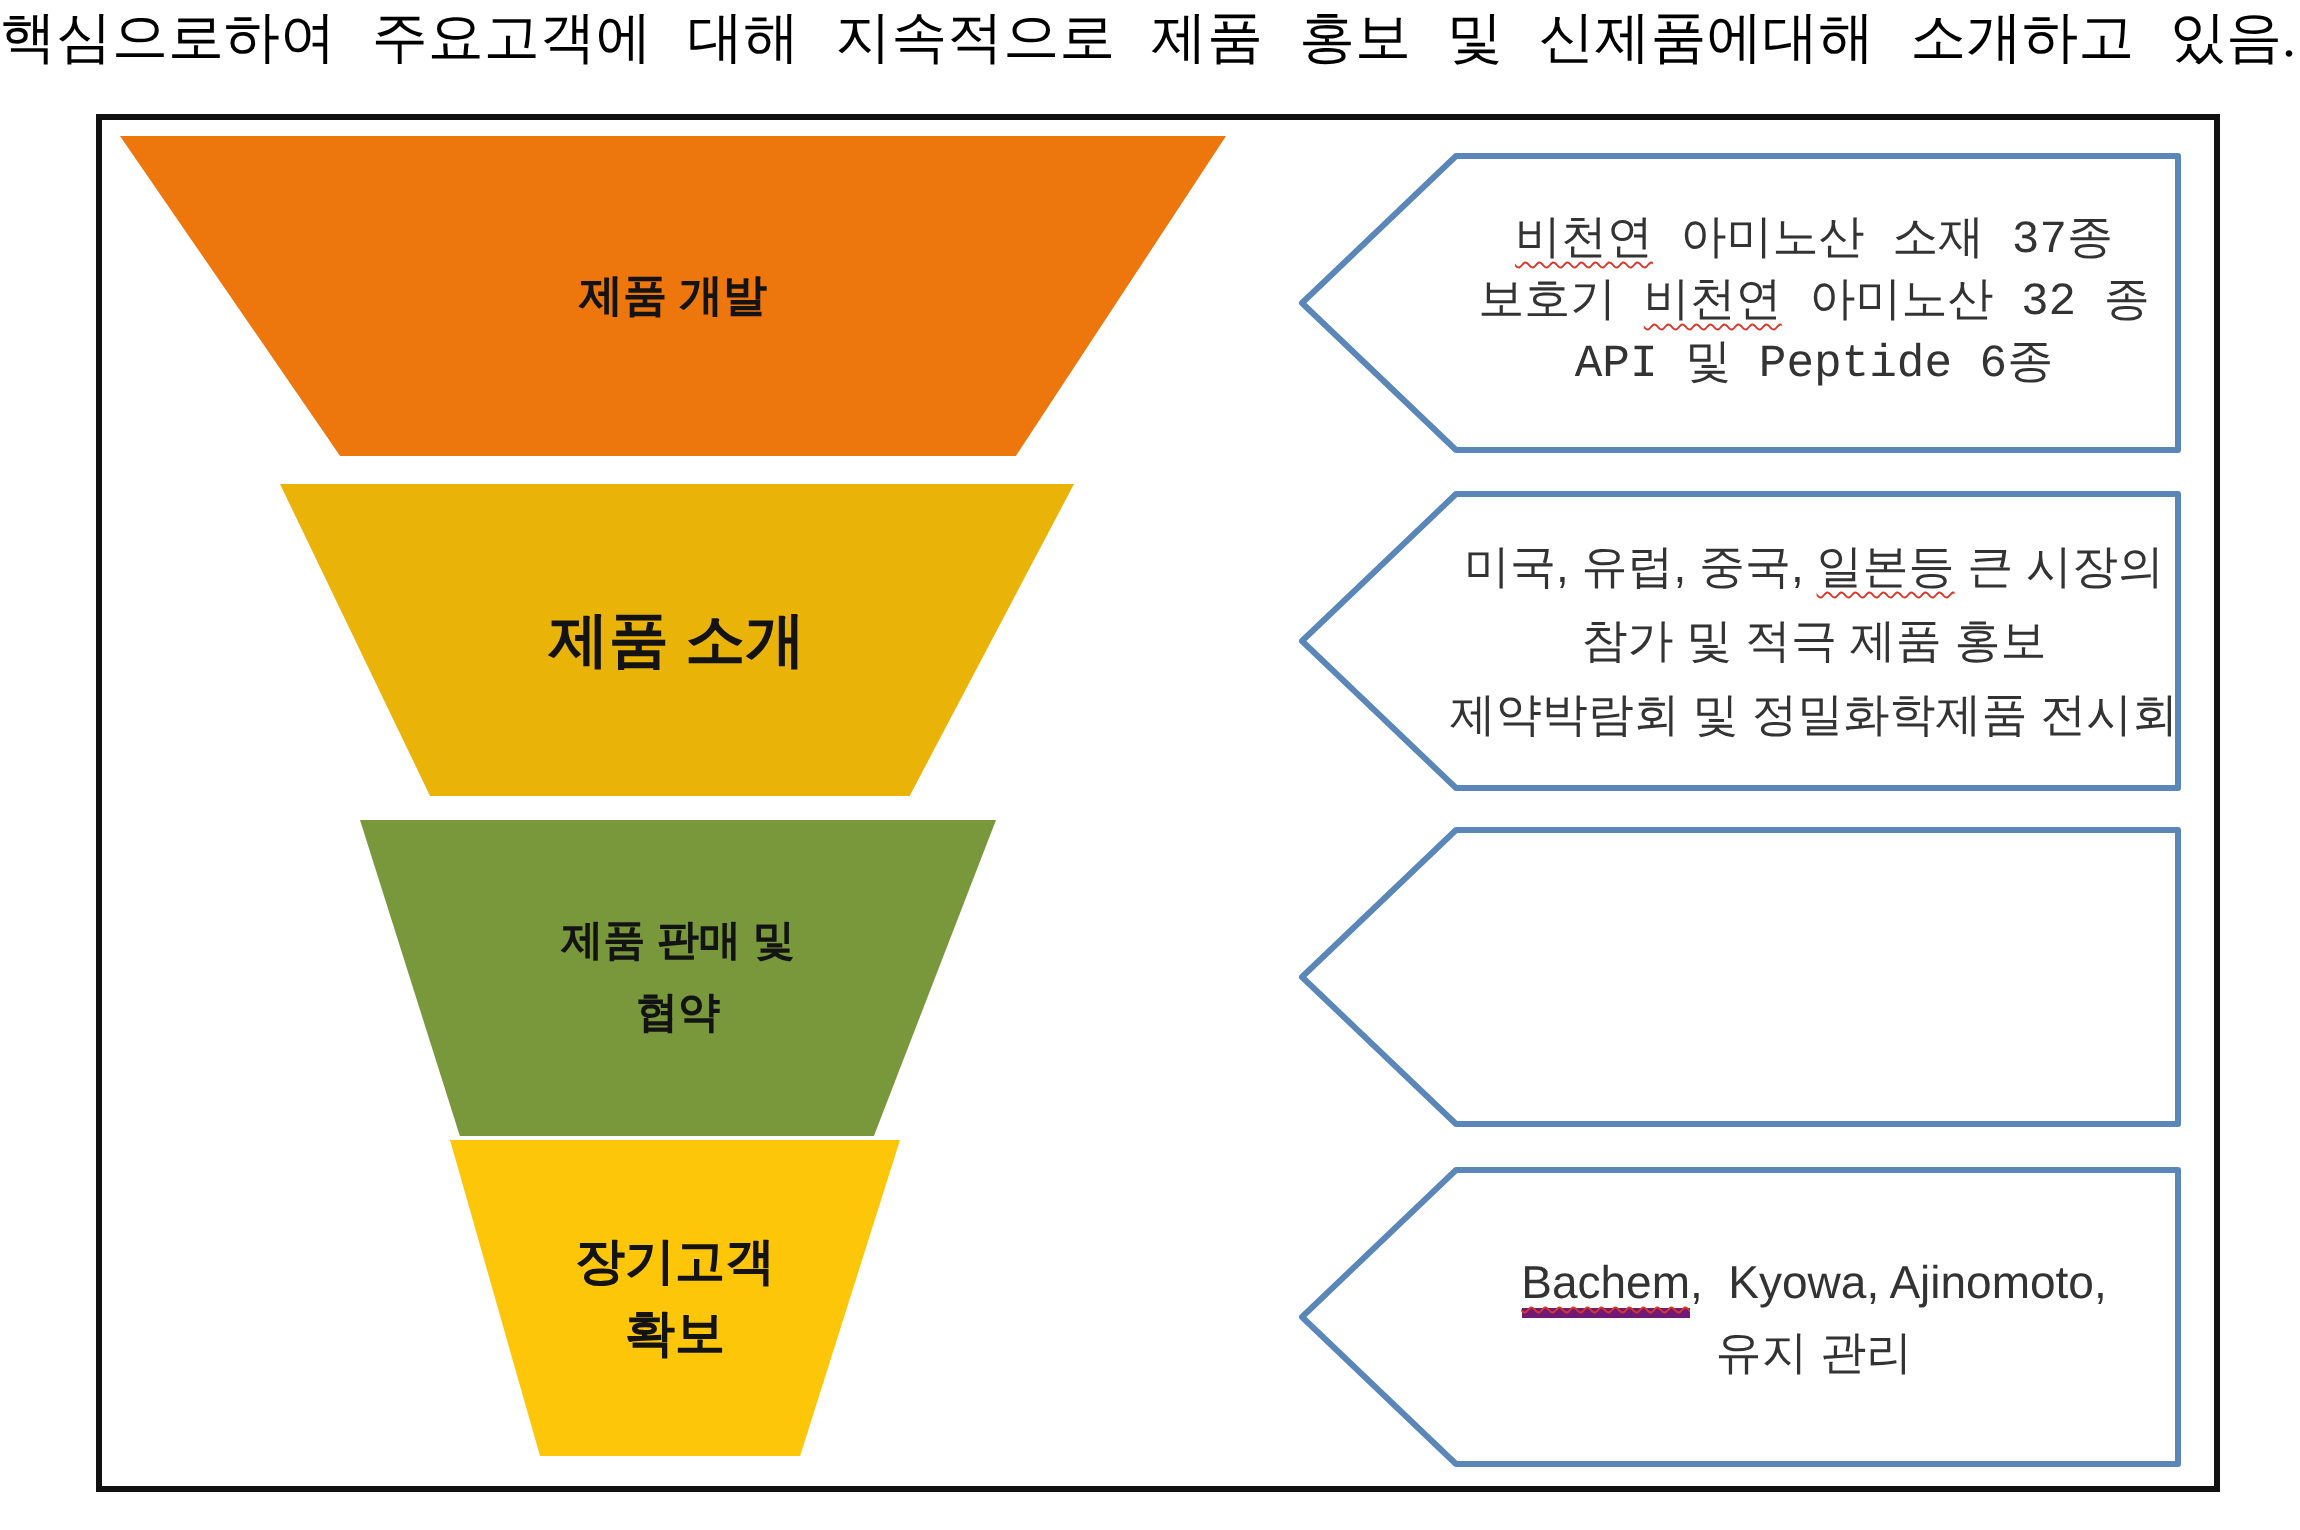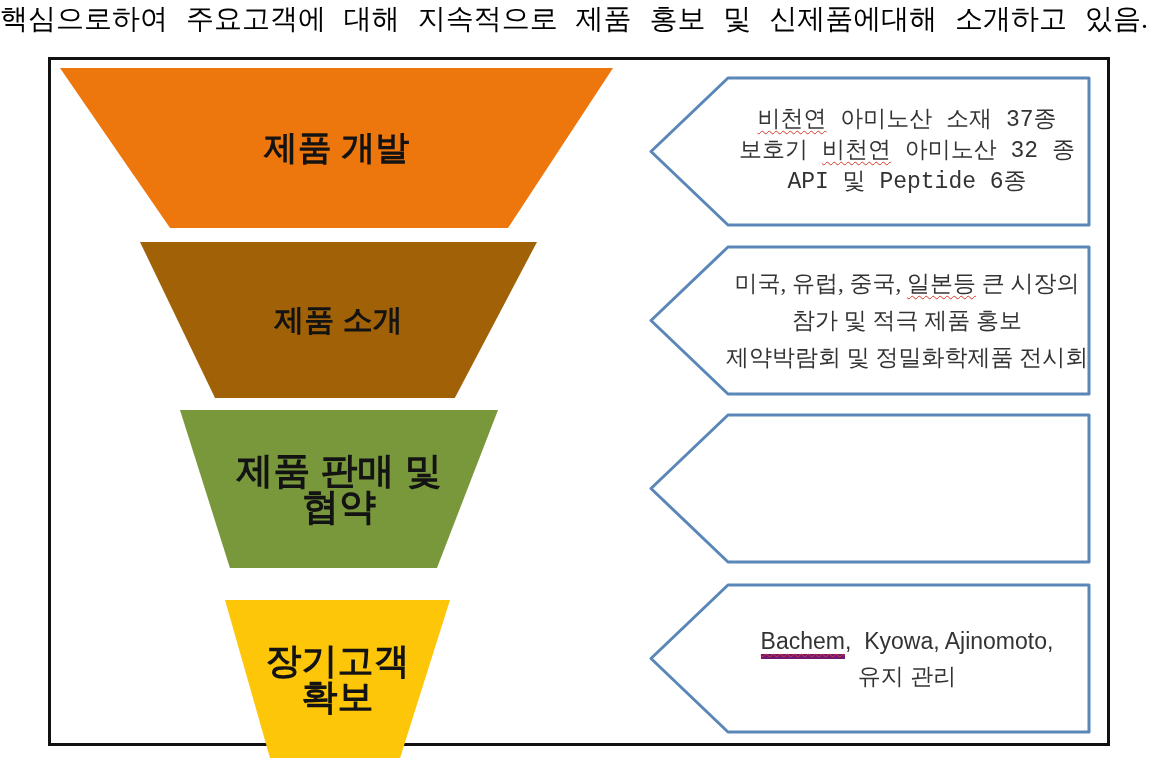--- a/index.html
+++ b/index.html
@@ -15,41 +15,41 @@
     white-space:nowrap;
   }
   .frame{
     position:absolute;left:48px;top:57px;width:1056px;height:683px;
     border:3px solid #111;background:#fff;
   }
   .trapezoid{
     position:absolute;display:flex;align-items:center;justify-content:center;
     text-align:center;font-weight:bold;color:#131313;white-space:pre-line;
   }
-  .trap-1{left:9px;  top:8px;   width:553px;height:160px;font-size:34px;
+  .trap-1{left:9px;  top:8px;   width:553px;height:160px;font-size:22px;
     clip-path:polygon(0 0,100% 0,81% 100%,19.9% 100%);}
   .trap-2{left:89px; top:182px; width:397px;height:156px;font-size:30px;
     clip-path:polygon(0 0,100% 0,79.3% 100%,18.9% 100%);}
-  .trap-3{left:129px;top:350px; width:318px;height:158px;font-size:37px;line-height:36px;
+  .trap-3{left:129px;top:350px; width:318px;height:158px;font-size:21px;line-height:36px;
     clip-path:polygon(0 0,100% 0,80.8% 100%,15.7% 100%);}
-  .trap-4{left:174px;top:540px; width:225px;height:158px;font-size:36px;line-height:36px;
+  .trap-4{left:174px;top:510px; width:225px;height:158px;font-size:25px;line-height:36px;
     clip-path:polygon(0 0,100% 0,77.8% 100%,20% 100%);}
   .callout{position:absolute;left:597px;width:443px;height:151px;}
   .co-1{top:16px;font-family:Liberation Mono, monospace;}
   .co-2{top:185px;}
   .co-3{top:353px;}
   .co-4{top:523px;}
   .callout svg{position:absolute;left:0;top:0;}
   .callout-text{
     position:absolute;left:82px;top:0;width:354px;height:151px;
     display:flex;flex-direction:column;align-items:center;justify-content:center;
     font-size:23px;color:#333;text-align:center;
   }
   .co-1 .callout-text{line-height:31px;}
-  .co-2 .callout-text{line-height:37px;font-family:Liberation Serif, serif;}
+  .co-2 .callout-text{line-height:37px;}
   .co-3 .callout-text{line-height:38px;}
   .co-4 .callout-text{line-height:35px;}
   .callout-line{white-space:pre;}
   .sp{
     text-decoration-line:underline;
     text-decoration-style:wavy;
     text-decoration-color:#d8372a;
     text-decoration-thickness:1px;
     text-underline-offset:4px;
   }
@@ -58,21 +58,21 @@
 </head>
 <body>
 
 <div class="top-text">핵심으로하여 주요고객에 대해 지속적으로 제품 홍보 및 신제품에대해 소개하고 있음.</div>
 
 <div class="frame">
 
   <div class="trapezoid trap-1" style="background-color: rgb(237, 118, 13);">
     <span>제품 개발</span>
   </div>
-  <div class="trapezoid trap-2" style="background-color: #a16207;">
+  <div class="trapezoid trap-2" style="background-color: #eab308;">
     <span>제품 소개</span>
   </div>
   <div class="trapezoid trap-3" style="background-color: rgb(120, 152, 59);">
     <span>제품 판매 및
 협약</span>
   </div>
   <div class="trapezoid trap-4" style="background-color: rgb(253, 198, 8);">
     <span>장기고객
 확보</span>
   </div>

